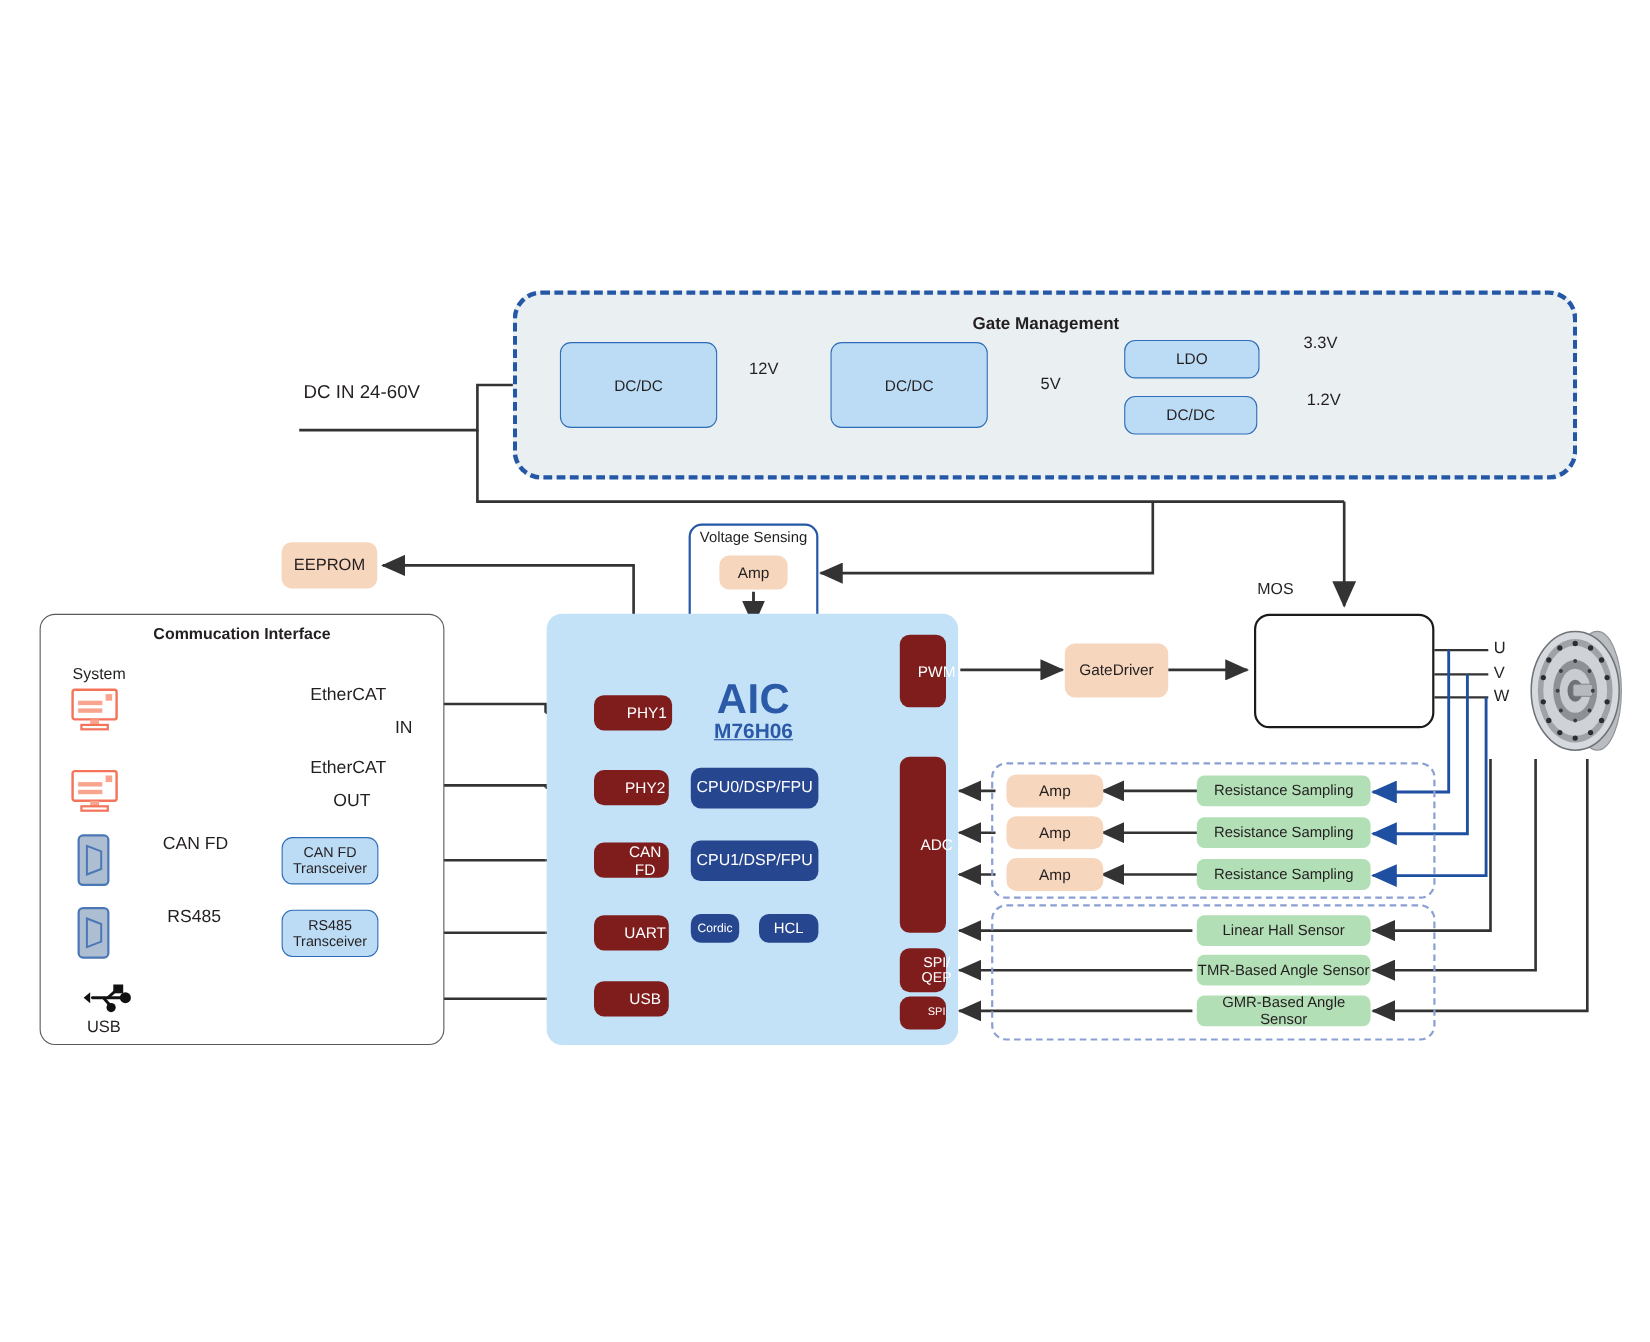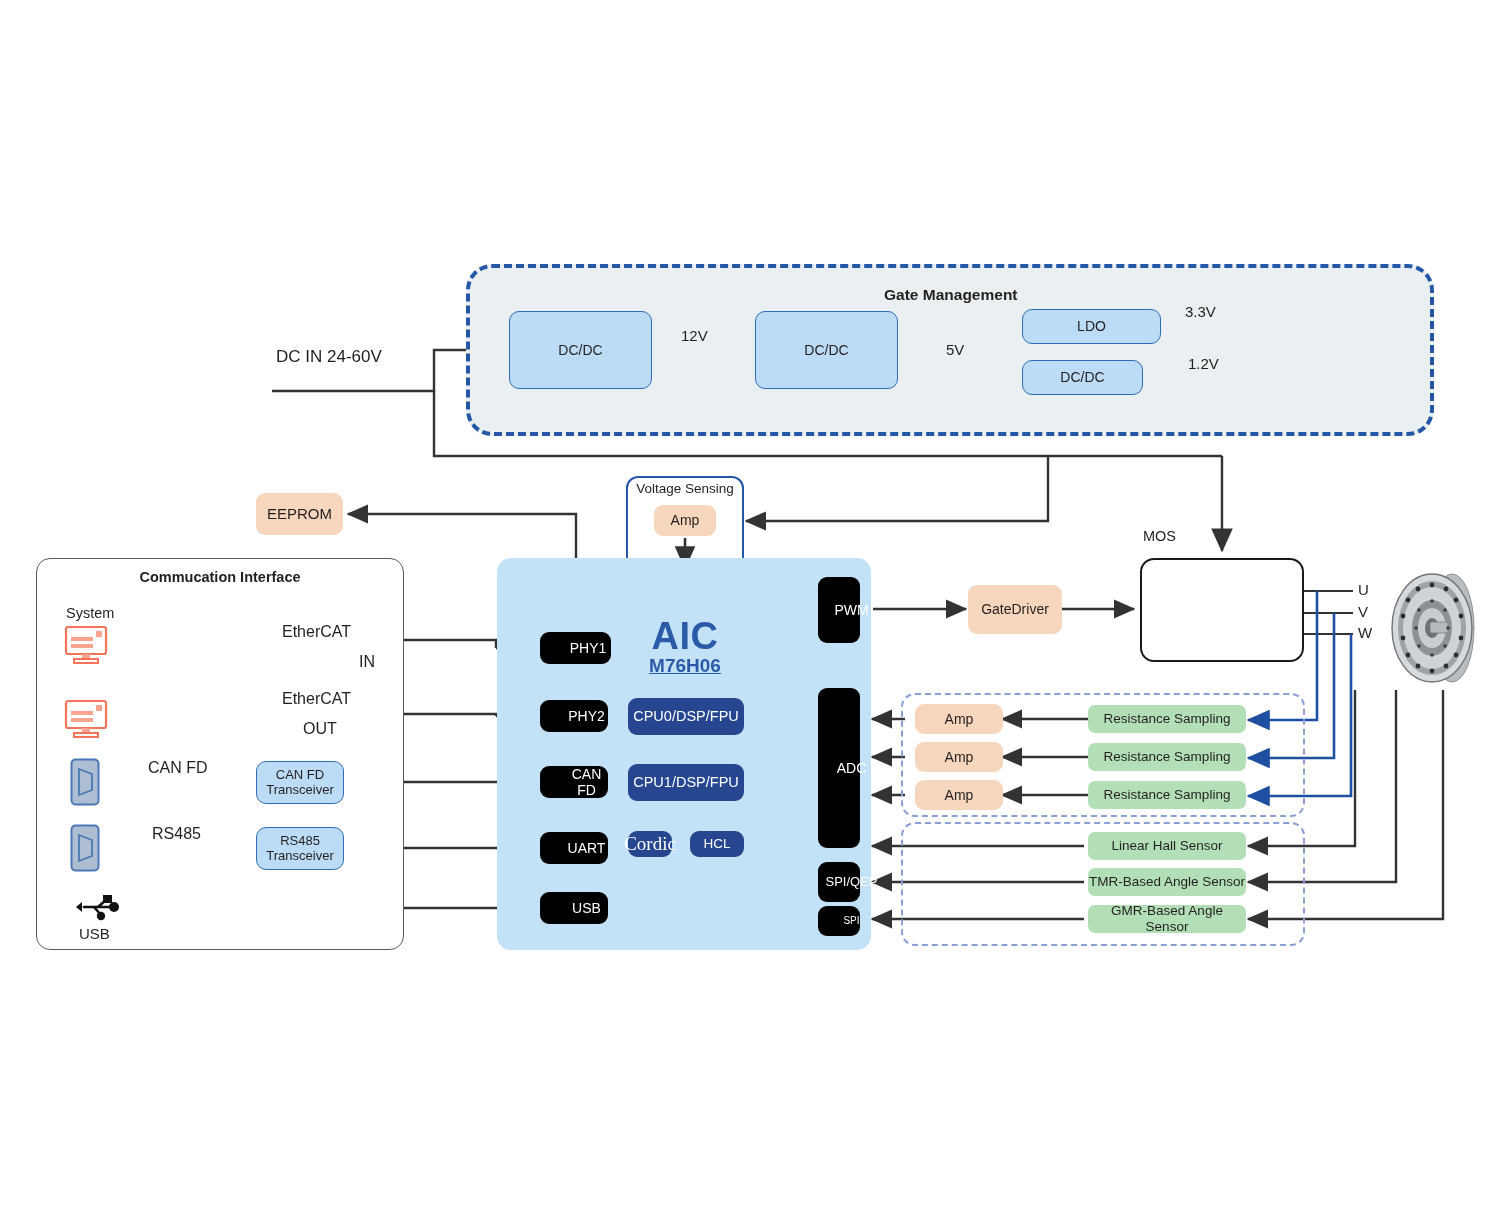--- a/index.html
+++ b/index.html
@@ -31,21 +31,21 @@
             background:#ffffff;border:2px solid #2557a7;border-radius:12px;box-sizing:border-box;}
   .vs-title{position:absolute;left:626px;top:481px;width:118px;text-align:center;font-size:13.5px;}
 
   .sens-top{position:absolute;left:901px;top:693px;width:404px;height:124px;
             border:2px dashed #8a9fd4;border-radius:14px;box-sizing:border-box;background:transparent;}
   .sens-bot{position:absolute;left:901px;top:822px;width:404px;height:124px;
             border:2px dashed #8a9fd4;border-radius:14px;box-sizing:border-box;background:transparent;}
 
   
   .blue-l{background:#bcdcf5;border:1.6px solid #2e6cb8;border-radius:10px;font-size:14px;color:#231f20;}
-  .blue-m{background:#000000;border-radius:9px;color:#ffffff;font-size:14px;padding-left:25px;}
+  .blue-m{background:#7f1d1d;border-radius:9px;color:#ffffff;font-size:14px;padding-left:25px;}
   .blue-d{background:#26468f;border-radius:9px;color:#ffffff;font-size:14.5px;}
   .peach{background:#f6d6bd;border-radius:9px;font-size:14px;color:#231f20;}
   .green{background:#b3dfb6;border-radius:7px;font-size:13.5px;color:#231f20;}
 
   .lbl{position:absolute;font-size:15px;color:#231f20;white-space:pre;}
   .mos-box{position:absolute;left:1140px;top:558px;width:164px;height:104px;
            border:2.4px solid #1a1a1a;border-radius:14px;box-sizing:border-box;background:#fff;}
   .mos-lbl{position:absolute;left:1143px;top:528px;font-size:14.5px;}
   .uvw{position:absolute;font-size:15px;}
 </style>
@@ -176,21 +176,21 @@
   <div class="pm-title">Gate Management</div>
 
   <div class="lbl" style="left:276px;top:347px;font-size:17px;">DC IN 24-60V</div>
 
   <div class="box blue-l" style="left:509px;top:311px;width:143px;height:78px;">
     <span>DC/DC</span>
     </div>
   <div class="box blue-l" style="left:755px;top:311px;width:143px;height:78px;">
     <span>DC/DC</span>
     </div>
-  <div class="box blue-l" style="left:1022px;top:309px;width:139px;height:35px;">
+  <div class="box blue-l" style="left:1022px;top:309px;width:123px;height:35px;">
     <span>LDO</span>
     </div>
   <div class="box blue-l" style="left:1022px;top:360px;width:121px;height:35px;">
     <span>DC/DC</span>
     </div>
 
   <div class="lbl" style="left:681px;top:327px;">12V</div>
   <div class="lbl" style="left:946px;top:341px;">5V</div>
   <div class="lbl" style="left:1185px;top:303px;">3.3V</div>
   <div class="lbl" style="left:1188px;top:355px;">1.2V</div>
@@ -230,34 +230,34 @@
   <div class="box blue-m" style="left:540px;top:892px;width:68px;height:32px;">
     <span>USB</span>
     </div>
 
   <div class="box blue-d" style="left:628px;top:698px;width:116px;height:37px;">
     <span>CPU0/DSP/FPU</span>
     </div>
   <div class="box blue-d" style="left:628px;top:764px;width:116px;height:37px;">
     <span>CPU1/DSP/FPU</span>
     </div>
-  <div class="box blue-d" style="left:628px;top:831px;width:44px;height:26px;font-size:19px;font-family:Liberation Serif, serif;">
+  <div class="box blue-d" style="left:628px;top:831px;width:44px;height:26px;font-size:11px;">
     <span>Cordic</span>
     </div>
   <div class="box blue-d" style="left:690px;top:831px;width:54px;height:26px;font-size:13.5px;">
     <span>HCL</span>
     </div>
 
   <div class="box blue-m" style="left:818px;top:577px;width:42px;height:66px;">
     <span>PWM</span>
     </div>
   <div class="box blue-m" style="left:818px;top:688px;width:42px;height:160px;">
     <span>ADC</span>
     </div>
-  <div class="box blue-m" style="left:818px;top:862px;width:42px;height:40px;font-size:13px;line-height:1.05;">
+  <div class="box blue-m" style="left:818px;top:862px;width:42px;height:40px;flex-direction:column;font-size:13px;line-height:1.05;">
     <span>SPI/</span>
     <span>QEP</span>
     </div>
   <div class="box blue-m" style="left:818px;top:906px;width:42px;height:30px;font-size:10px;">
     <span>SPI</span>
     </div>
 
   <div class="comm-panel"></div>
   <div class="comm-title">Commucation Interface</div>
   <div class="lbl" style="left:66px;top:605px;font-size:14.5px;">System</div>

